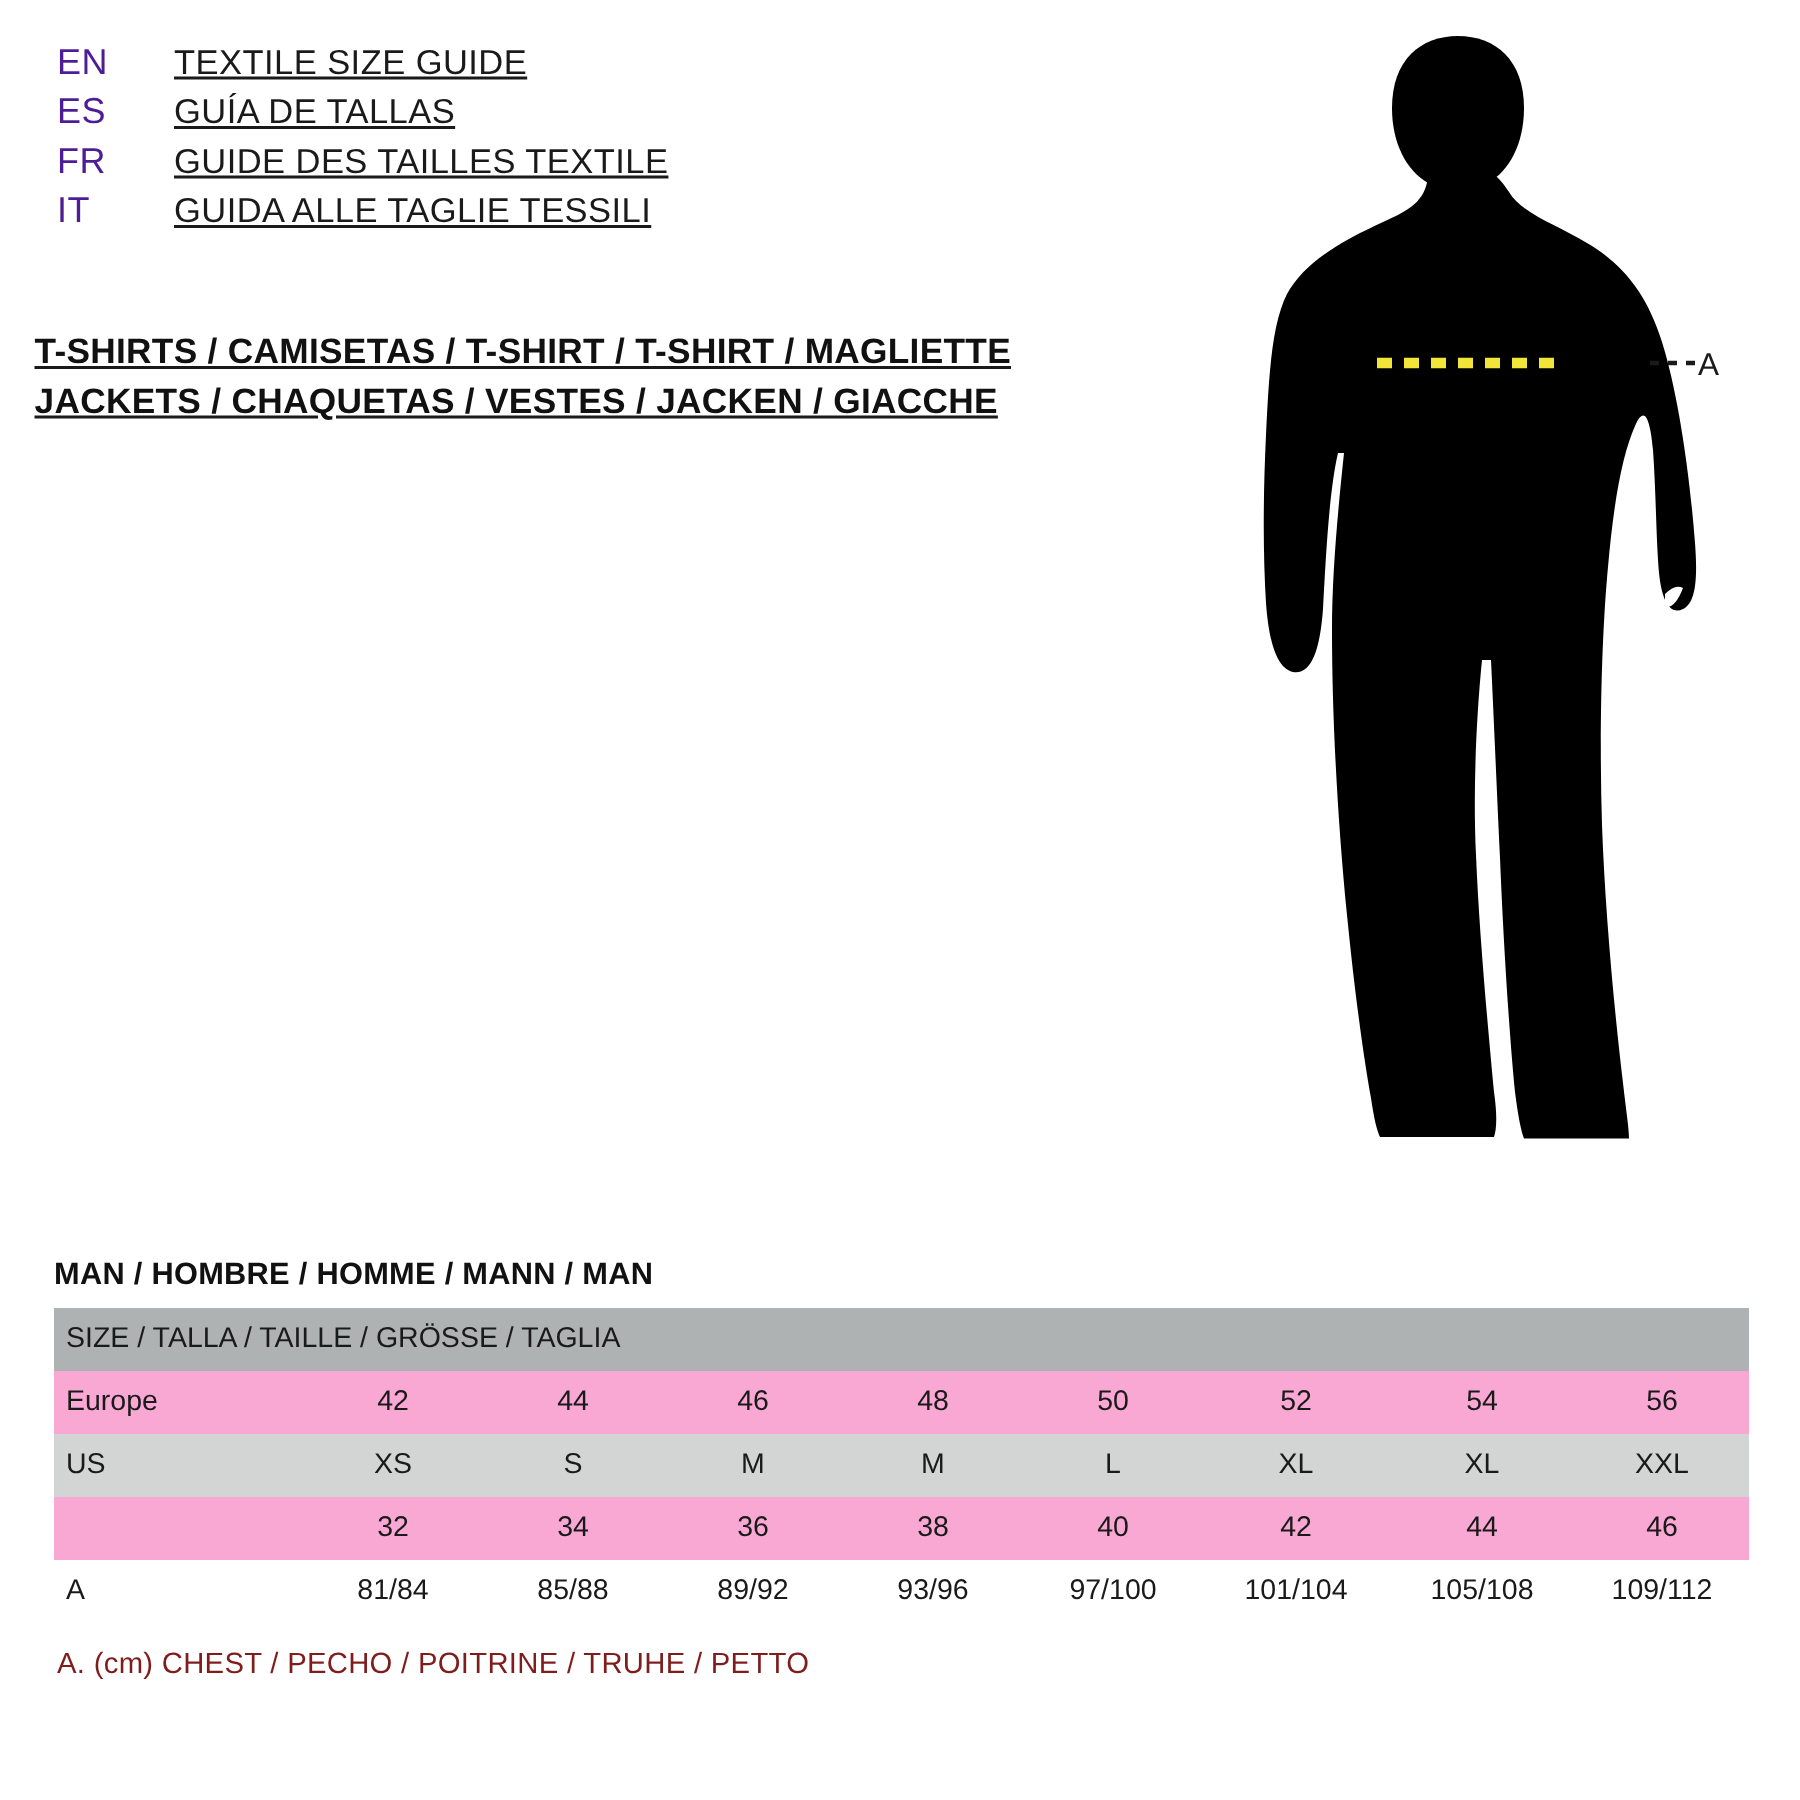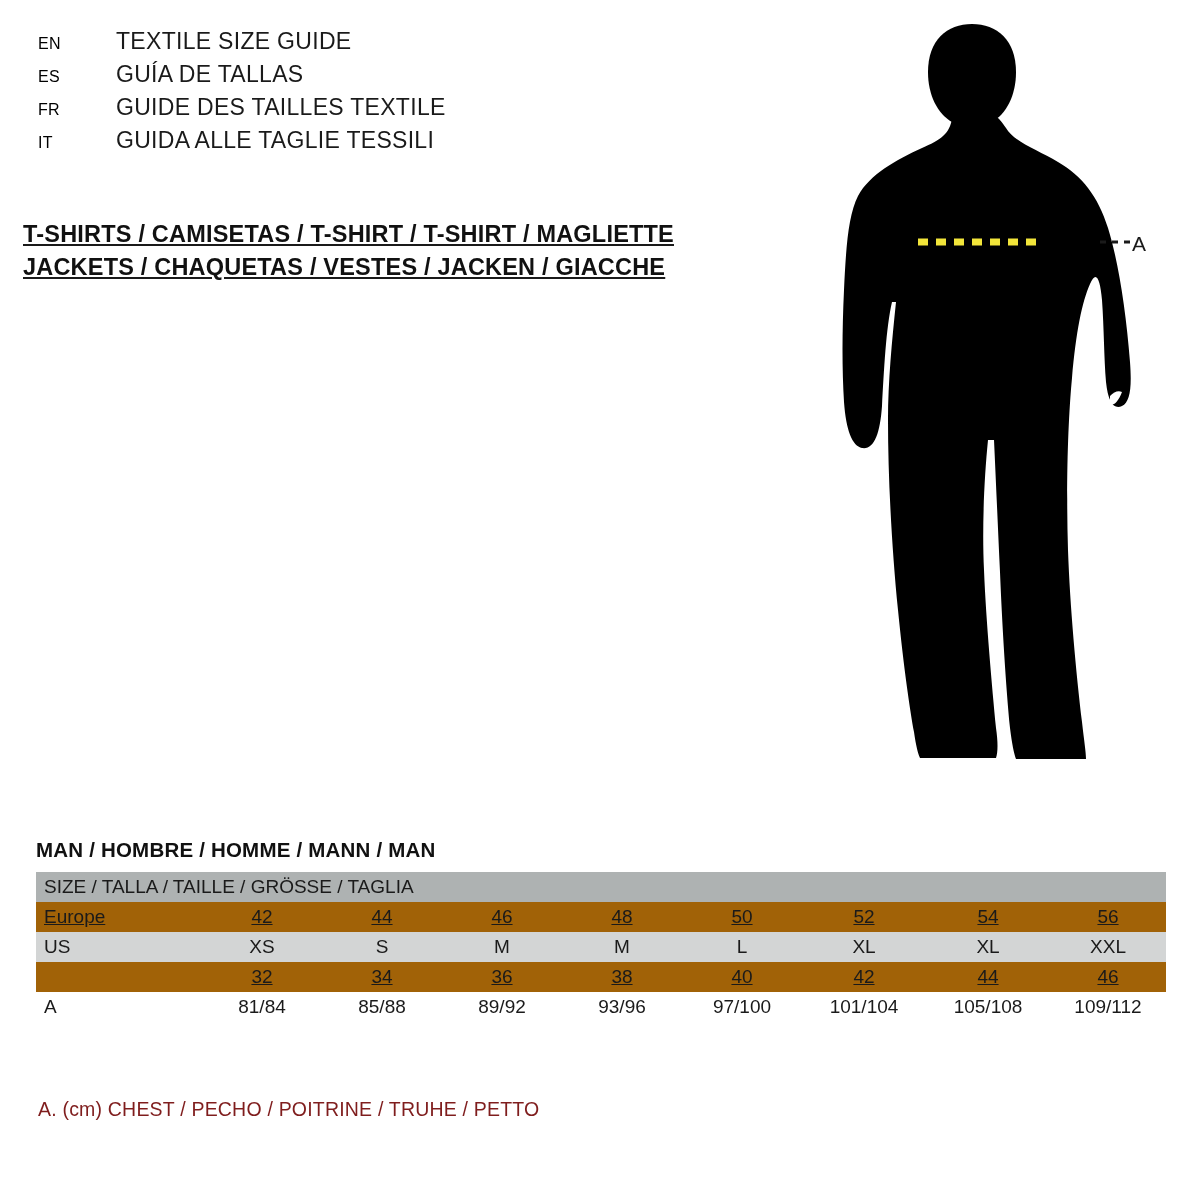--- a/index.html
+++ b/index.html
@@ -24,28 +24,29 @@
     top: 28px;
     width: 700px;
   }
   .lang-row {
     display: flex;
     align-items: baseline;
     height: 33px;
   }
   .lang-code {
     width: 78px;
-    font-size: 16px;
+    font-size: 24px;
     letter-spacing: 0.3px;
-    color: #000000;
+    color: #4c1d95;
   }
   .lang-text {
     font-size: 23px;
     letter-spacing: 0.3px;
     color: #1a1a1a;
+    text-decoration: underline;
   }
 
   
   #category-block {
     position: absolute;
     left: 23px;
     top: 218px;
     width: 760px;
     text-decoration: underline;
   }
@@ -90,37 +91,37 @@
     letter-spacing: 0.2px;
     color: #111111;
     margin-bottom: 10px;
   }
   table.size-table {
     border-collapse: collapse;
     width: 1130px;
     table-layout: fixed;
   }
   table.size-table td {
-    height: 30px;
+    height: 42px;
     font-size: 19px;
     color: #1a1a1a;
     padding: 0;
     text-align: center;
     vertical-align: middle;
   }
   table.size-table td.rowhead {
     text-align: left;
     padding-left: 8px;
   }
   .band-head td {
     background: #aeb2b2;
     font-size: 18.5px;
     text-align: left;
   }
-  .band-light td { background: #a16207; text-decoration: underline; }
+  .band-light td { background: #f9a8d4; }
   .band-mid td { background: #d3d5d5; }
   .band-white td { background: #ffffff; }
 
   #table-footnote {
     position: absolute;
     left: 38px;
     top: 1098px;
     font-size: 19.5px;
     color: #7f1d1d;
     letter-spacing: 0.2px;

